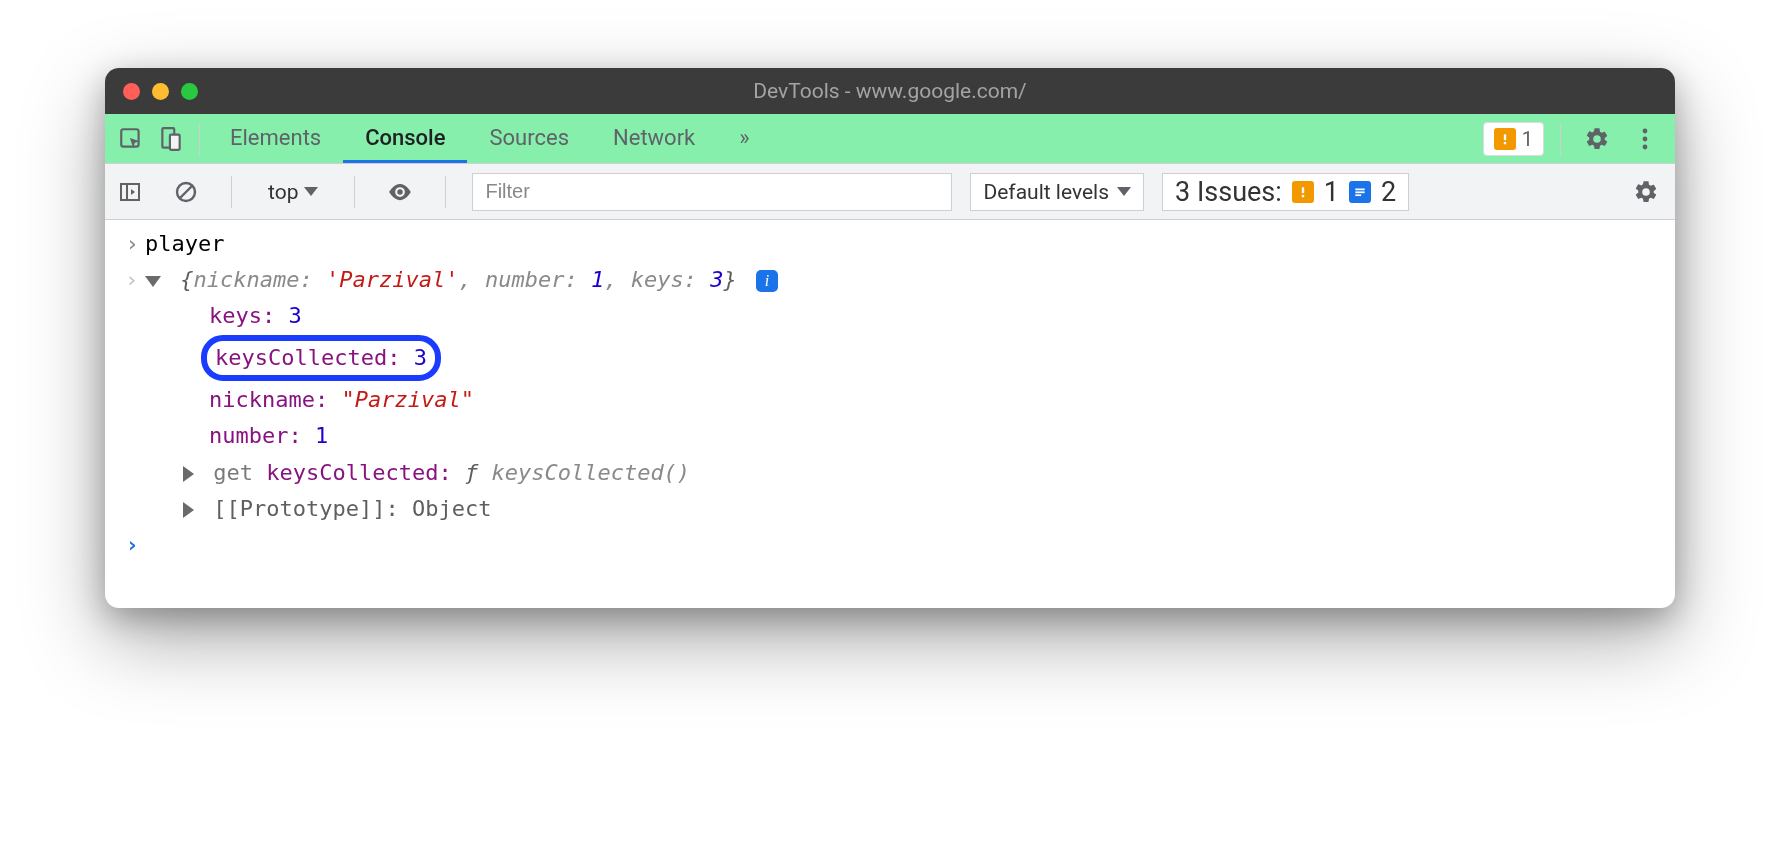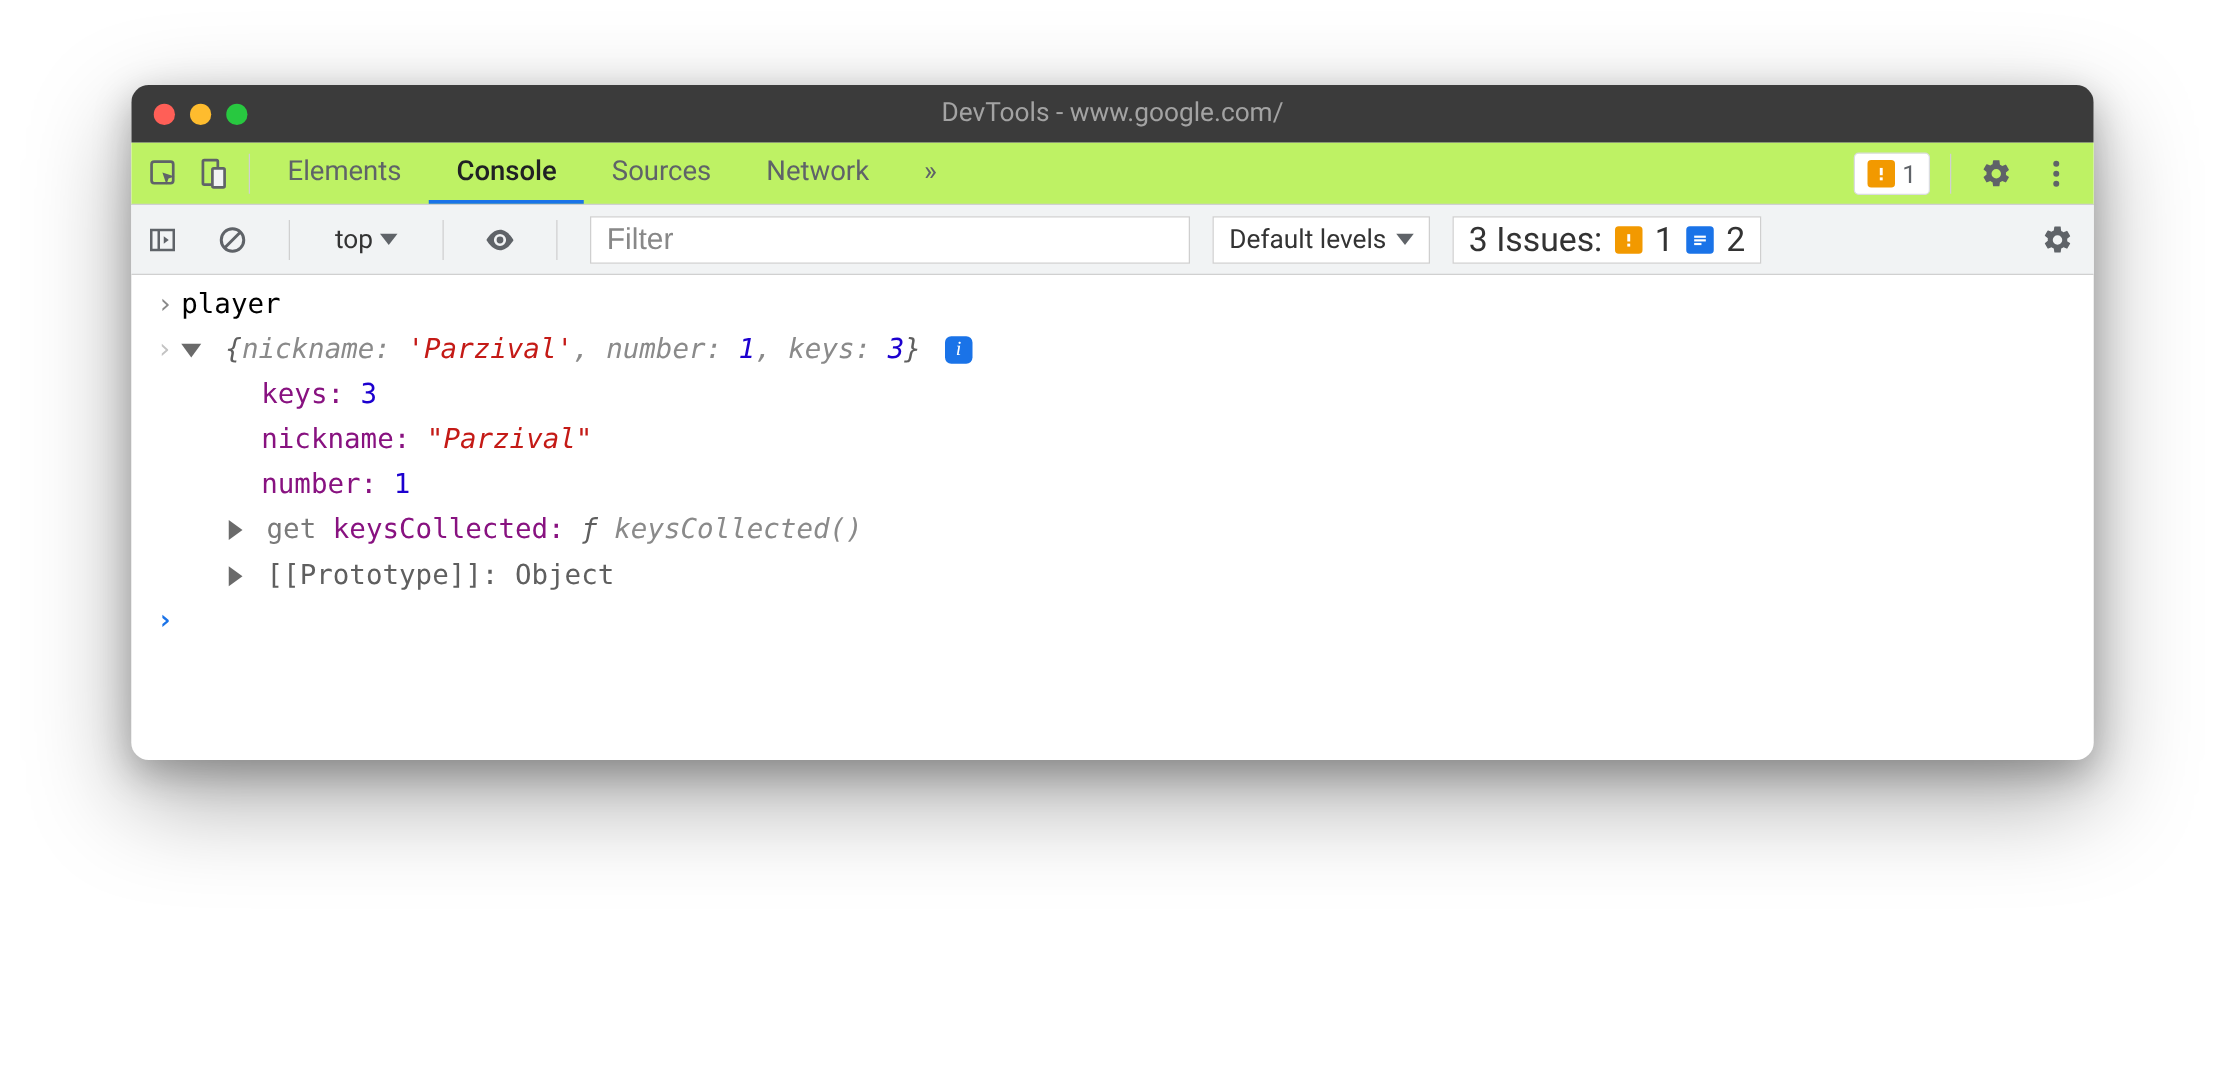--- a/index.html
+++ b/index.html
@@ -43,21 +43,21 @@
     left: 0; right: 0;
     text-align: center;
     color: #a3a3a3;
     font-size: 21px;
     font-weight: 400;
     pointer-events: none;
   }
   
   .tabbar {
     height: 50px;
-    background: #bef264;
+    background: #86efac;
     border-bottom: 1px solid #d0d0d0;
     display: flex;
     align-items: center;
     padding: 0 10px 0 6px;
     gap: 0;
   }
   .tb-left { display:flex; align-items:center; gap:0; }
   .tb-iconbtn {
     width: 40px; height: 40px;
     display:flex; align-items:center; justify-content:center;
@@ -109,21 +109,21 @@
   }
   .tri-down {
     width:0;height:0;border-left:7px solid transparent;border-right:7px solid transparent;border-top:9px solid #5f6368;
   }
   .filter-input {
     flex: 0 0 480px;
     height: 38px;
     border: 1px solid #cfcfcf;
     background:#fff;
     padding: 0 12px;
-    font-size: 24px;
+    font-size: 20px;
     color:#0f172a;
   }
   .filter-input::placeholder{color:#888;}
   .levels {
     display:flex; align-items:center; gap:8px;
     background:#fff; border:1px solid #cfcfcf;
     height:38px; padding:0 12px; font-size:21px; color:#333;
     cursor:pointer;
   }
   .issues-pill {
@@ -340,20 +340,28 @@
       </div>
     </div>
 
     <div class="row">
       <div class="gutter"></div>
       <div class="content indent1">
         <span class="key-purple">keys</span><span class="key-purple">: </span><span class="val-num">3</span>
       </div>
     </div>
 
+    <div class="row">
+      <div class="gutter"></div>
+      <div class="content indent1">
+        <span class="highlight-ring">
+          <span class="key-purple">keysCollected</span><span class="key-purple">: </span><span class="val-num">3</span>
+        </span>
+      </div>
+    </div>
 
     <div class="row">
       <div class="gutter"></div>
       <div class="content indent1">
         <span class="key-purple">nickname</span><span class="key-purple">: </span><span class="val-string">"Parzival"</span>
       </div>
     </div>
 
     <div class="row">
       <div class="gutter"></div>

